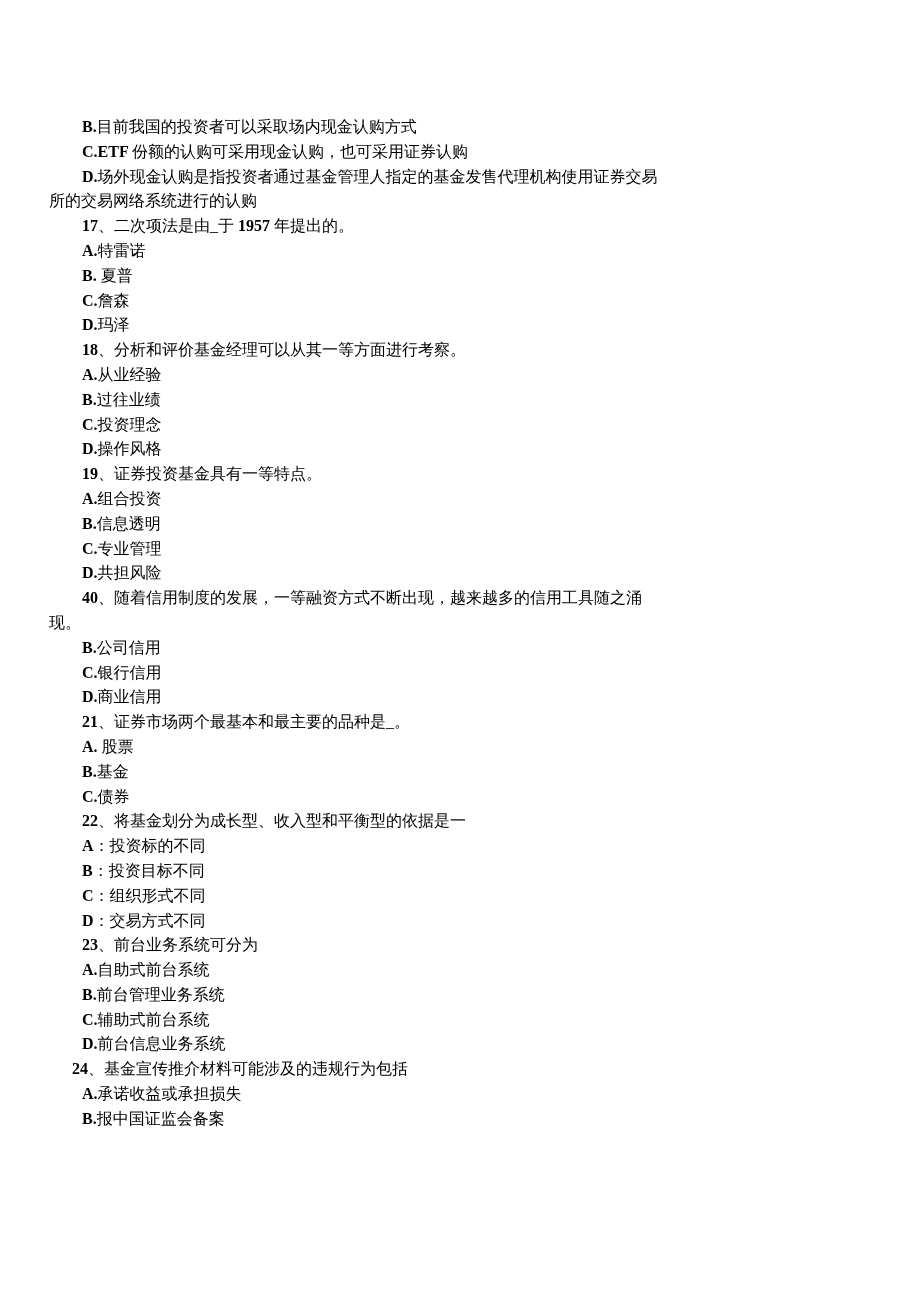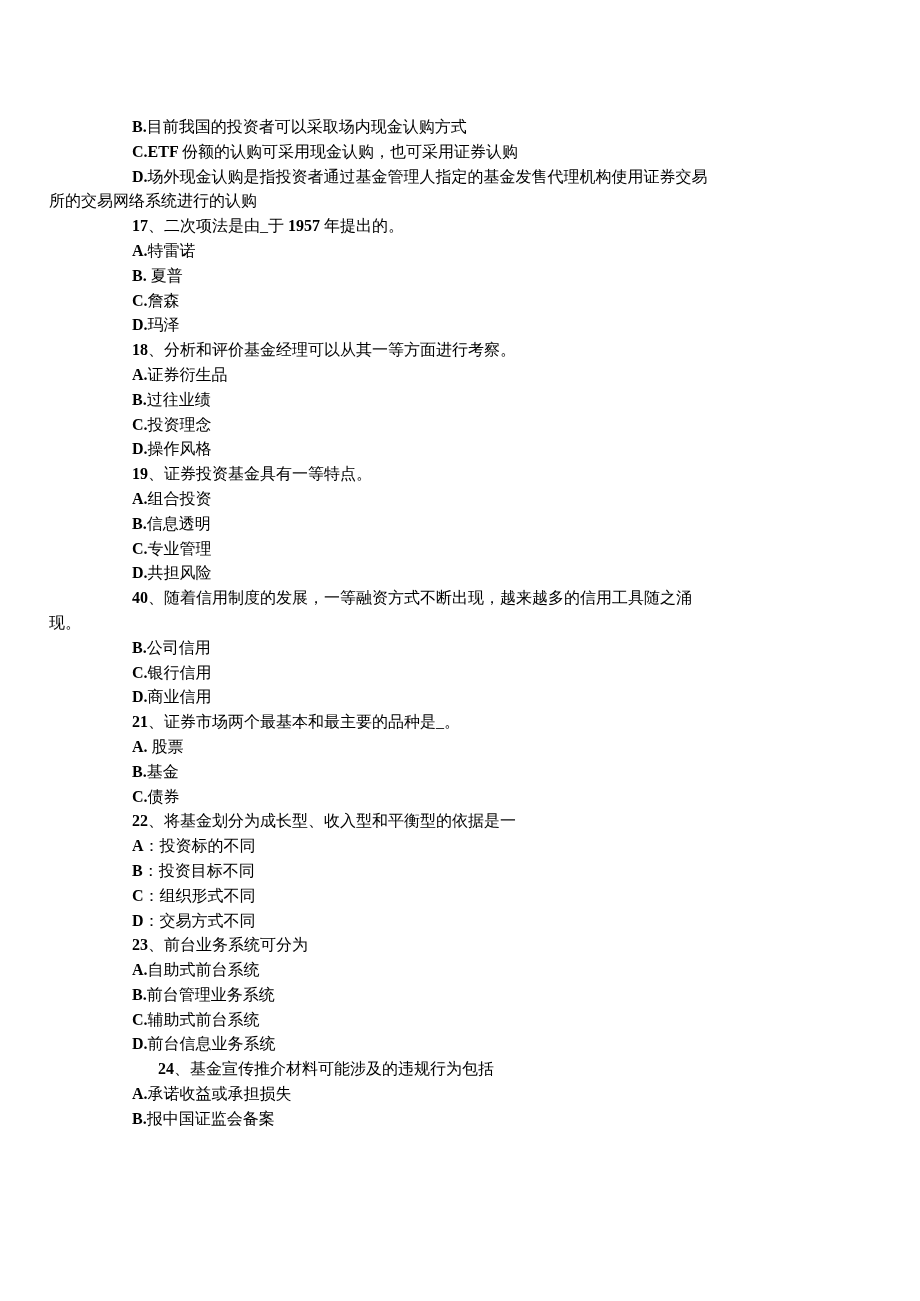--- a/index.html
+++ b/index.html
@@ -18,38 +18,38 @@
     color: #000000;
     line-height: 1.55;
   }
   .line {
     white-space: pre-wrap;
   }
   .bold {
     font-weight: bold;
   }
   .ind0 { padding-left: 49px; }
-  .ind1 { padding-left: 112px; margin-left: 20px; }
-  .ind2 { padding-left: 120px; margin-left: 38px; }
+  .ind1 { padding-left: 82px; }
+  .ind2 { padding-left: 72px; }
 </style>
 </head>
 <body>
 
 <div class="page" id="page-root">
     <div class="line ind1"><span class="bold">B.</span><span>目前我国的投资者可以采取场内现金认购方式</span></div>
     <div class="line ind1"><span class="bold">C.ETF </span><span>份额的认购可采用现金认购，也可采用证券认购</span></div>
     <div class="line ind1"><span class="bold">D.</span><span>场外现金认购是指投资者通过基金管理人指定的基金发售代理机构使用证券交易</span></div>
     <div class="line ind0"><span>所的交易网络系统进行的认购</span></div>
     <div class="line ind1"><span class="bold">17</span><span>、二次项法是由_于 </span><span class="bold">1957 </span><span>年提出的。</span></div>
     <div class="line ind1"><span class="bold">A.</span><span>特雷诺</span></div>
     <div class="line ind1"><span class="bold">B. </span><span>夏普</span></div>
     <div class="line ind1"><span class="bold">C.</span><span>詹森</span></div>
     <div class="line ind1"><span class="bold">D.</span><span>玛泽</span></div>
     <div class="line ind1"><span class="bold">18</span><span>、分析和评价基金经理可以从其一等方面进行考察。</span></div>
-    <div class="line ind1"><span class="bold">A.</span><span>证券衍生品</span></div>
+    <div class="line ind1"><span class="bold">A.</span><span>从业经验</span></div>
     <div class="line ind1"><span class="bold">B.</span><span>过往业绩</span></div>
     <div class="line ind1"><span class="bold">C.</span><span>投资理念</span></div>
     <div class="line ind1"><span class="bold">D.</span><span>操作风格</span></div>
     <div class="line ind1"><span class="bold">19</span><span>、证券投资基金具有一等特点。</span></div>
     <div class="line ind1"><span class="bold">A.</span><span>组合投资</span></div>
     <div class="line ind1"><span class="bold">B.</span><span>信息透明</span></div>
     <div class="line ind1"><span class="bold">C.</span><span>专业管理</span></div>
     <div class="line ind1"><span class="bold">D.</span><span>共担风险</span></div>
     <div class="line ind1"><span class="bold">40</span><span>、随着信用制度的发展，一等融资方式不断出现，越来越多的信用工具随之涌</span></div>
     <div class="line ind0"><span>现。</span></div>

